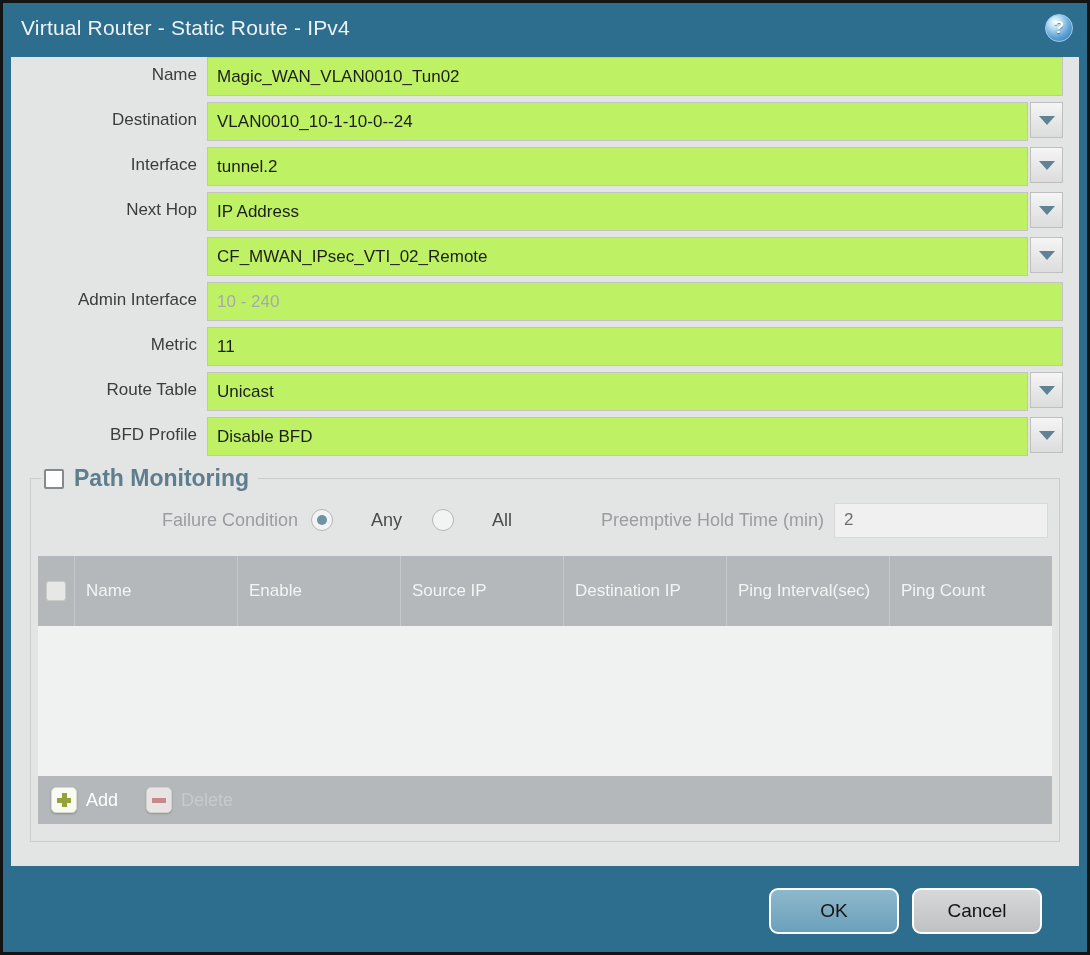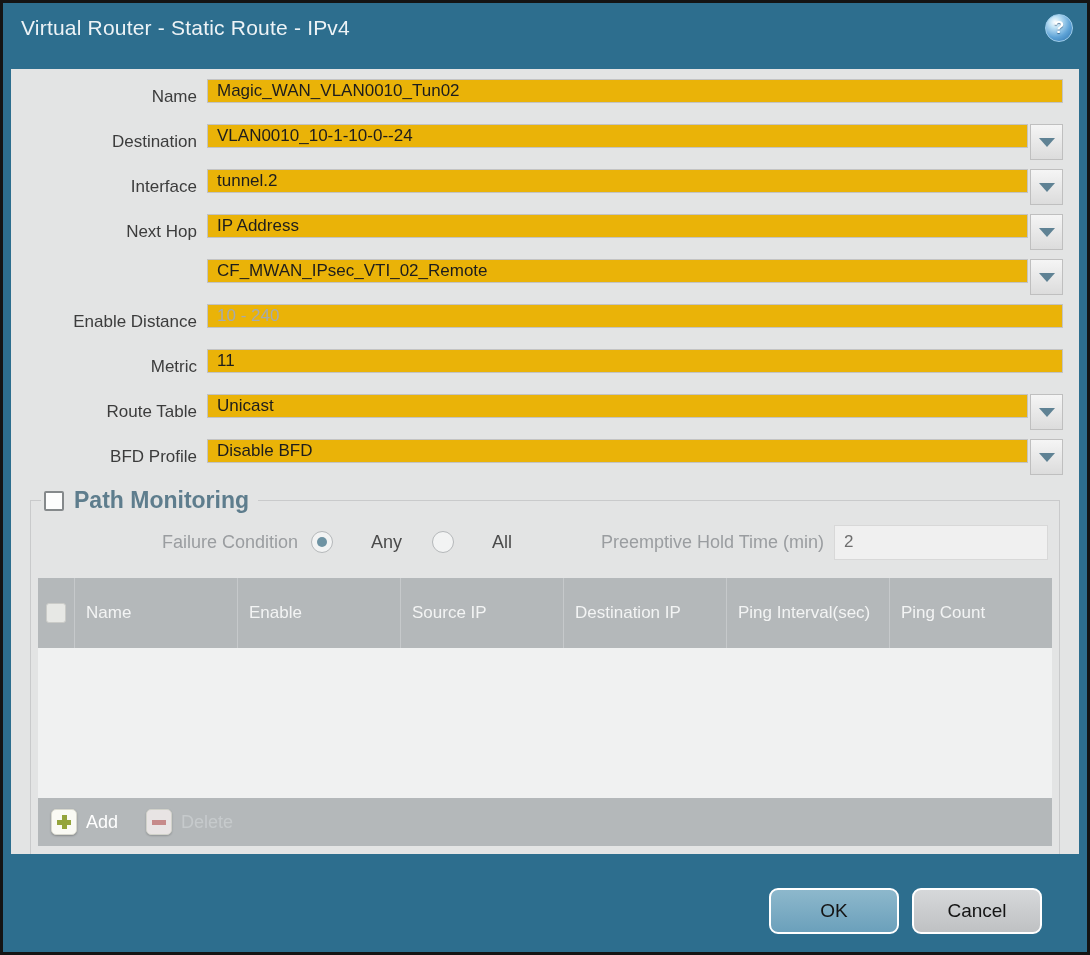--- a/index.html
+++ b/index.html
@@ -27,35 +27,35 @@
     width: 28px; height: 28px; border-radius: 50%;
     background: radial-gradient(circle at 35% 28%, #ffffff 0%, #bfe2f6 22%, #5da2d6 60%, #2b6fa9 100%);
     border: 1px solid #9fcdeb;
     display: flex; align-items: center; justify-content: center;
     color: #ffffff; font-weight: bold; font-size: 17px; cursor: pointer;
     text-shadow: 0 1px 1px rgba(20,60,100,.6);
   }
   
   .content {
     flex: 1 1 auto;
-    margin: 16px 8px;
+    margin: 4px 8px;
     background: #e3e4e4;
-    padding-top: 10px;
+    padding-top: 0;
     overflow: hidden;
   }
   .row { display: flex; align-items: center; height: 36px; margin-bottom: 9px; padding-right: 16px; }
   .row-label {
     width: 196px; flex: 0 0 196px;
     text-align: right; padding-right: 10px;
     color: #3c3c3c; font-size: 17px;
   }
   .field-wrap { flex: 1 1 auto; display: flex; height: 36px; }
   .txt {
-    flex: 1 1 auto; height: 24px; min-width: 0;
-    border: 1px solid #c3c3c3; background: #eab308;
+    flex: 1 1 auto; height: 39px; min-width: 0;
+    border: 1px solid #c3c3c3; background: #bef264;
     padding: 0 9px; font-size: 17px; color: #1d1d1d;
     font-family: inherit; outline: none;
   }
   .txt::placeholder { color: #a4aab0; opacity: 1; }
   .dd-btn {
     width: 33px; flex: 0 0 33px; height: 36px; margin-left: 2px;
     border: 1px solid #bfbfbf;
     background: linear-gradient(#f5f5f5, #dcdcdc);
     display: flex; align-items: center; justify-content: center;
     cursor: pointer; padding: 0;
@@ -207,21 +207,21 @@
       <span class="row-label"></span>
       <div class="field-wrap">
         <input class="txt" type="text" value="CF_MWAN_IPsec_VTI_02_Remote" style="">
         <button class="dd-btn">
             <span class="dd-arrow"></span>
           </button>
       </div>
     </div>
 
     <div class="row">
-      <span class="row-label">Enable Distance</span>
+      <span class="row-label">Admin Interface</span>
       <div class="field-wrap">
         <input class="txt" type="text" placeholder="10 - 240" style="">
       </div>
     </div>
 
     <div class="row">
       <span class="row-label">Metric</span>
       <div class="field-wrap">
         <input class="txt" type="text" value="11" style="">
       </div>

